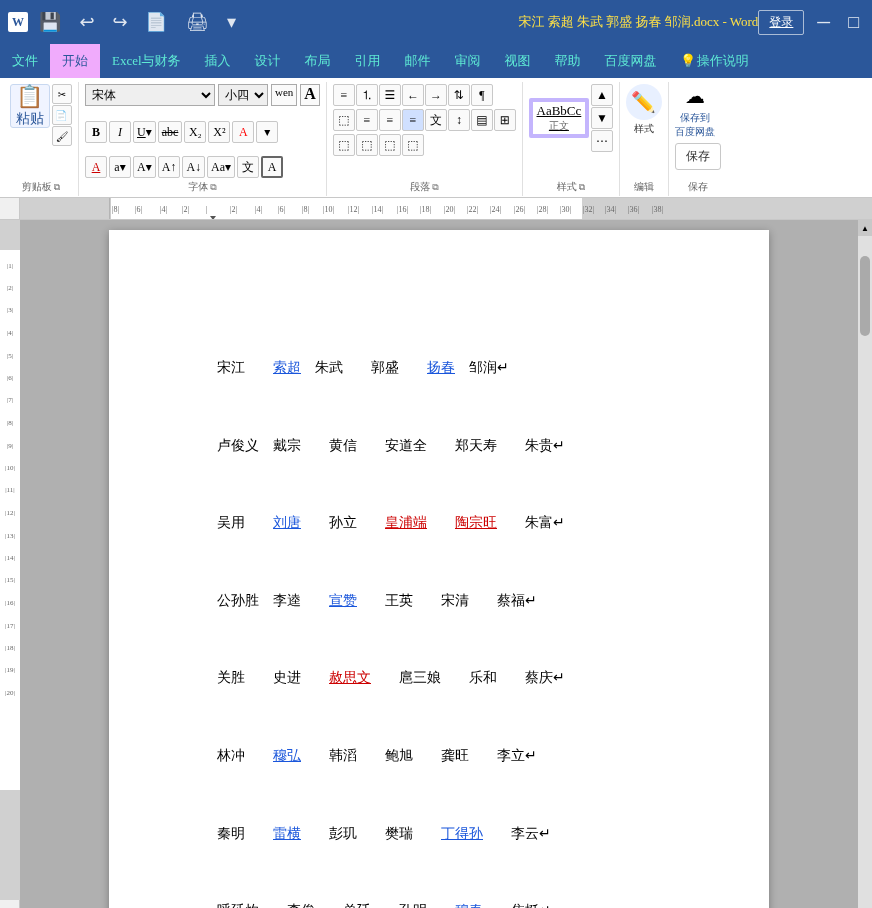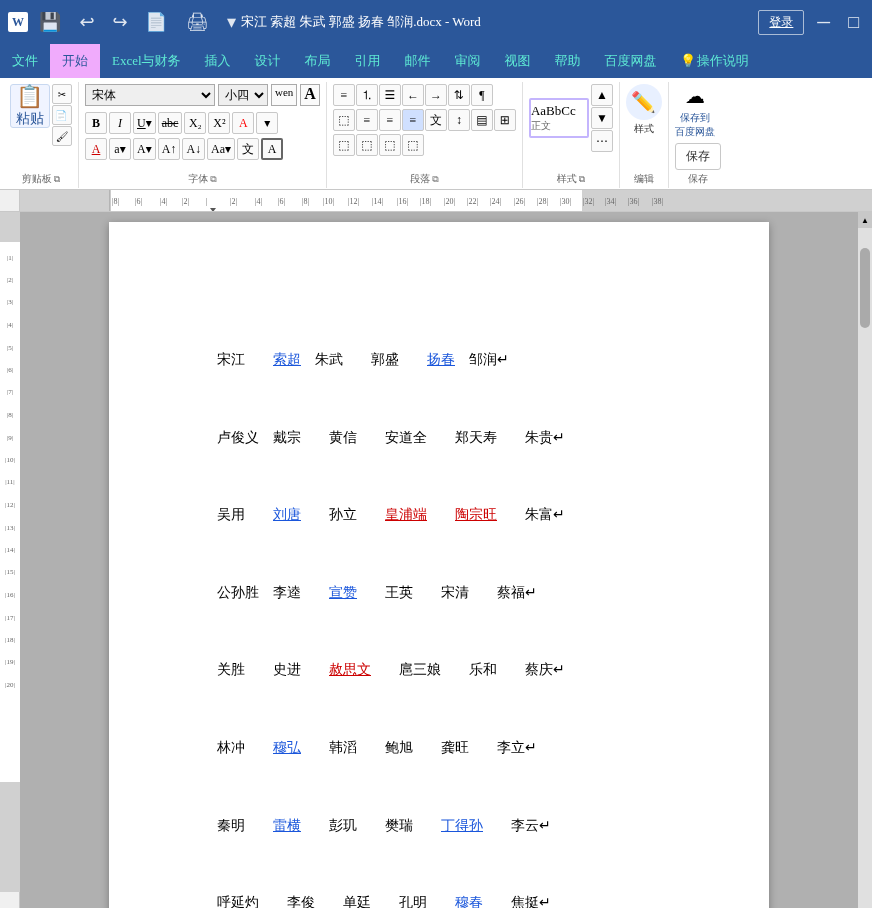--- a/index.html
+++ b/index.html
@@ -28,21 +28,21 @@
       font-size: 12px; color: #2b579a; font-weight: bold;
     }
     .title-bar-tools {
       display: flex; align-items: center; gap: 8px;
     }
     .title-bar-tool-btn {
       color: white; font-size: 18px; cursor: pointer; padding: 2px 5px;
       opacity: 0.85;
     }
     .title-bar-title {
-      color: #ffffff; font-size: 13px; flex: 1; text-align: left;
+      color: #fde047; font-size: 13px; flex: 1; text-align: right;
     }
     .title-bar-right {
       display: flex; align-items: center; gap: 8px;
     }
     .login-btn {
       background: transparent;
       border: 1px solid rgba(255,255,255,0.6);
       color: white; font-size: 12px; padding: 3px 10px;
       border-radius: 2px; cursor: pointer; text-decoration: underline;
     }
@@ -144,23 +144,23 @@
       border: 1px solid #c8c8c8; border-radius: 2px; background: #fafafa;
       cursor: pointer; font-size: 12px; display: flex; align-items: center; justify-content: center;
     }
 
     
     .styles-box {
       display: flex; gap: 2px; align-items: center;
     }
     .style-item {
       width: 60px; height: 40px;
-      border: 2px solid #c4b5fd; border-radius: 2px;
-      display: flex; flex-direction: column; justify-content: center;
-      cursor: pointer; font-size: 11px; background: #fff;
+      border: 4px solid #c4b5fd; border-radius: 2px;
+      display: flex; flex-direction: column; align-items: center; justify-content: center;
+      cursor: pointer; font-size: 11px; background: #fff; text-decoration: underline;
     }
 
     
     .edit-btn {
       display: flex; flex-direction: column; align-items: center;
       cursor: pointer; font-size: 10px; color: #333; gap: 2px;
     }
     .edit-icon-circle {
       width: 36px; height: 36px; border-radius: 50%;
       display: flex; align-items: center; justify-content: center;
@@ -301,21 +301,21 @@
           <div class="small-btn" title="格式刷">🖌</div>
         </div>
       </div>
       <div class="ribbon-group-label">
         <span>剪贴板</span>
         <span class="group-expand">⧉</span>
       </div>
     </div>
 
     <div class="ribbon-group" style="min-width:200px;">
-      <div class="ribbon-group-content" style="flex-direction:column; gap:4px;">
+      <div class="ribbon-group-content" style="flex-direction:column; gap:13px;">
         <div class="ribbon-input-row">
           <select class="font-select">
             <option>宋体</option>
           </select>
           <select class="size-select">
             <option>小四</option>
           </select>
           <span style="font-size:11px; border:1px solid #aaa; padding:1px 3px; background:#fafafa; cursor:pointer;">wen</span>
           <span style="font-size:16px; border:1px solid #aaa; padding:0px 3px; background:#fafafa; cursor:pointer; font-weight:bold;">A</span>
         </div>

